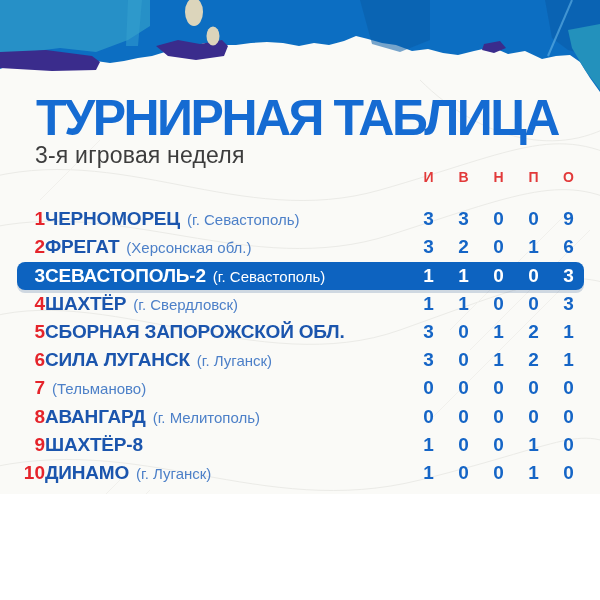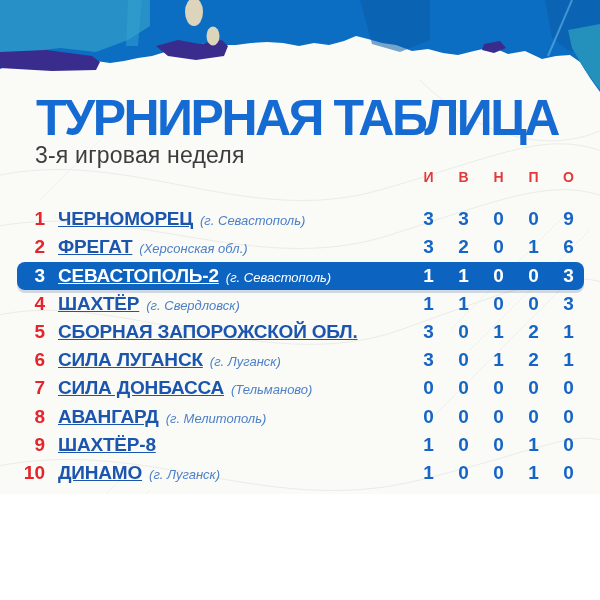--- a/index.html
+++ b/index.html
@@ -34,26 +34,26 @@
   .row-bg{
     position:absolute;left:17px;right:16px;top:0;bottom:0;border-radius:8px;
     background:#0d63c0;display:none;box-shadow:0 3px 0 rgba(10,60,130,.18);
   }
   .row.highlight .row-bg{display:block;}
   .rank{
     position:relative;width:27px;margin-left:18px;text-align:right;
     font-size:19px;font-weight:bold;color:#e5242b;line-height:28px;
   }
   .team{
-    position:relative;margin-left:13px;font-size:19px;font-weight:bold;
-    color:#1b55ad;line-height:28px;white-space:nowrap;letter-spacing:-.2px;text-decoration:underline;
+    position:relative;font-size:19px;font-weight:bold;
+    color:#1b55ad;line-height:28px;white-space:nowrap;letter-spacing:-.2px;
   }
   .loc{
-    position:relative;margin-left:7px;font-size:13px;color:#4d80c8;
-    line-height:28px;white-space:nowrap;font-style:italic;
+    position:relative;margin-left:7px;font-size:15px;color:#4d80c8;
+    line-height:28px;white-space:nowrap;
   }
   .stats{
     position:absolute;left:411px;top:0;width:175px;display:flex;
   }
   .stat{
     width:35px;text-align:center;font-size:19px;font-weight:bold;
     color:#1565c6;line-height:28px;
   }
   .row.highlight .rank,.row.highlight .team,.row.highlight .loc,.row.highlight .stat{color:#ffffff;}
   .footer-logo{
@@ -220,21 +220,20 @@
       <span class="stat">0</span>
       <span class="stat">1</span>
       <span class="stat">2</span>
       <span class="stat">1</span>
     </div>
   </div>
 
   <div class="row" style="top:374px">
 
     <span class="rank">7</span>
-    <span class="team">СИЛА ДОНБАССА</span>
     <span class="loc">(Тельманово)</span>
     <div class="stats">
       <span class="stat">0</span>
       <span class="stat">0</span>
       <span class="stat">0</span>
       <span class="stat">0</span>
       <span class="stat">0</span>
     </div>
   </div>
 

